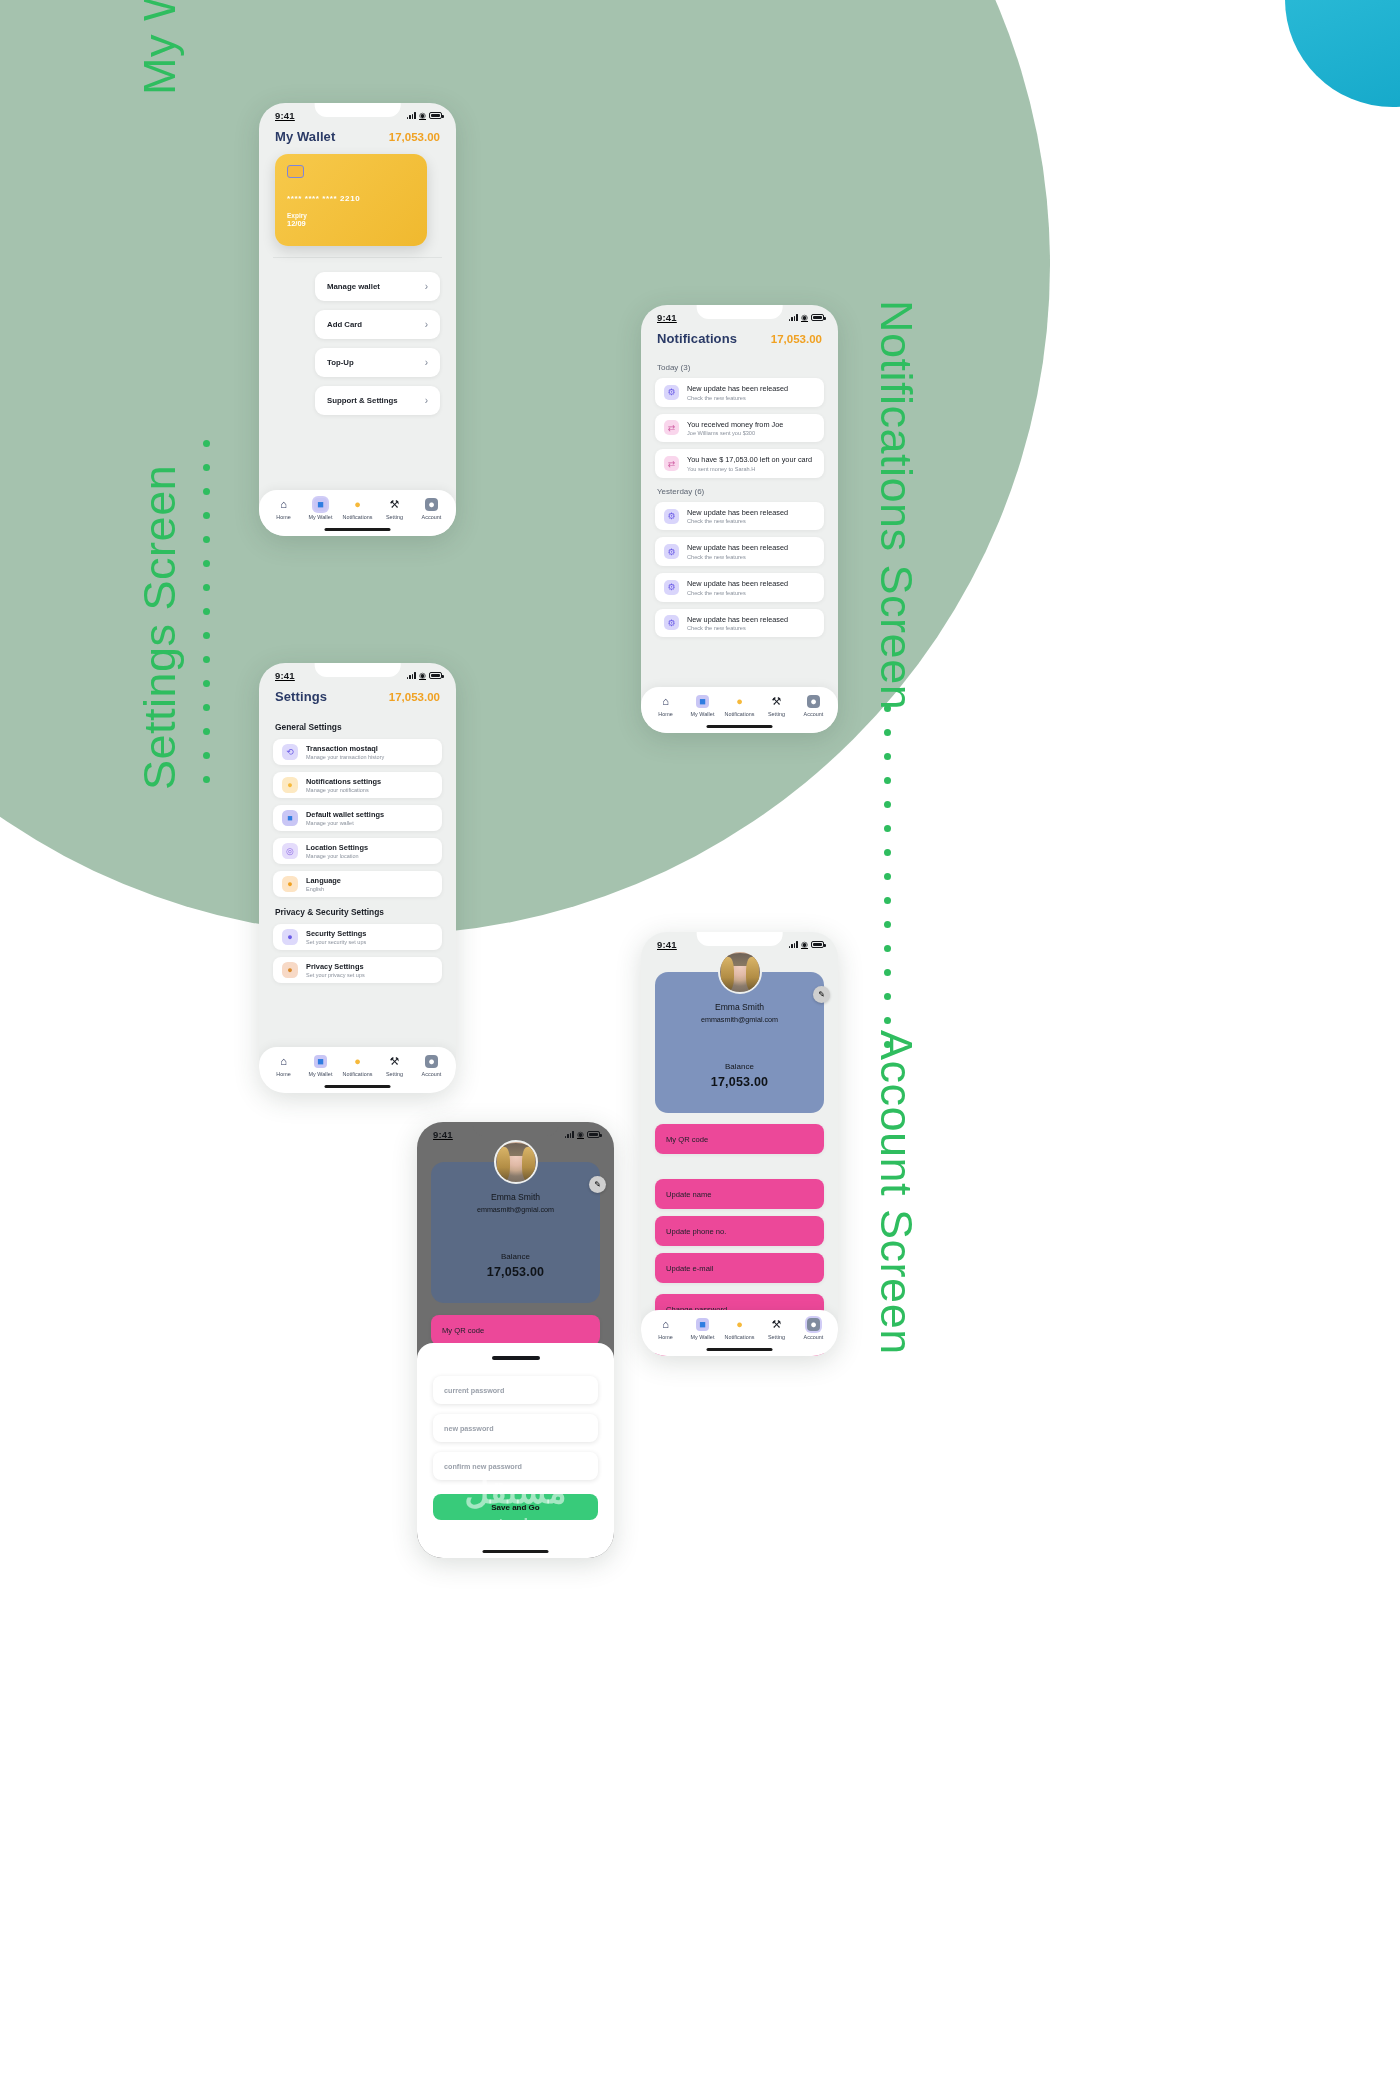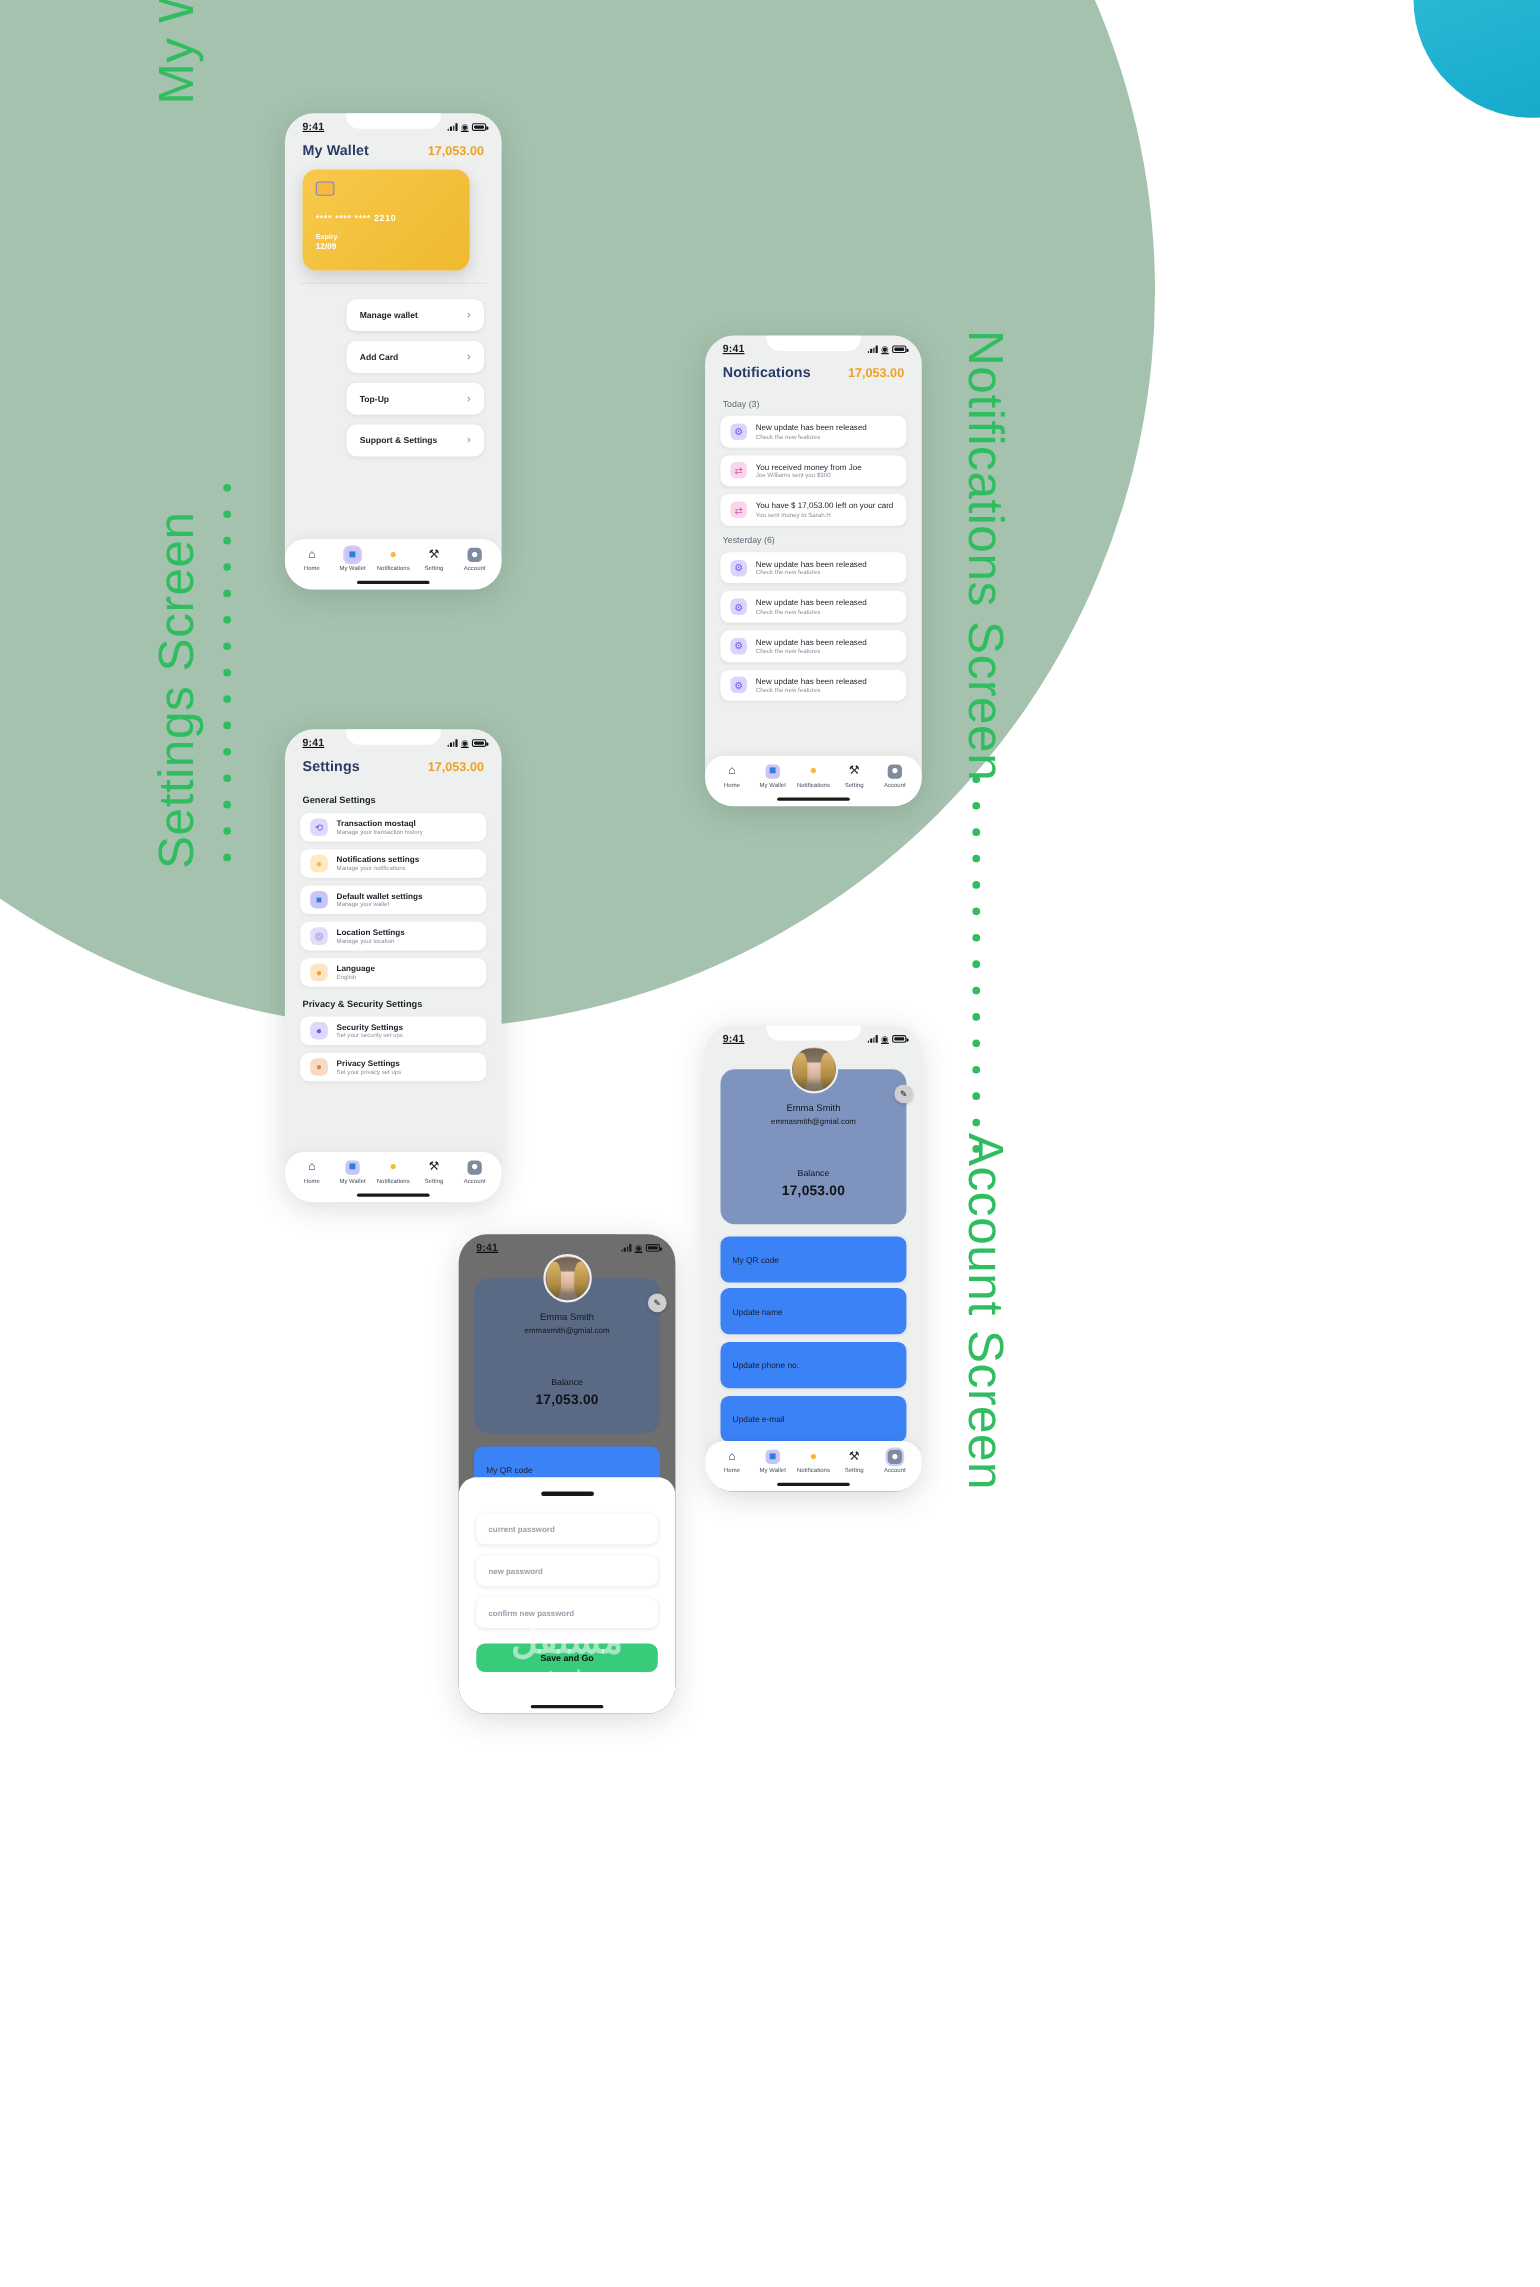--- a/index.html
+++ b/index.html
@@ -176,21 +176,21 @@
   .pf-name { font-size:8.6px; color:#13161b; font-weight:400; margin-top:4px; }
   .pf-mail { font-size:7.2px; color:#13161b; margin-top:3px; }
   .pf-bal-l{ font-size:8px; color:#13161b; margin-top:38px; }
   .pf-bal-v{ font-size:12.5px; color:#0f1318; font-weight:700; margin-top:4px; letter-spacing:.2px;}
   .edit-fab {
     position:absolute; right:-6px; top:14px; width:17px; height:17px; border-radius:50%;
     background:#cfcfcf; display:flex; align-items:center; justify-content:center; font-size:8px;
     box-shadow:0 1px 3px rgba(0,0,0,.2);
   }
   .arow {
-    background:#3b82f6; border-radius:8px; height:42px; display:flex; align-items:center;
+    background:#ec4899; border-radius:8px; height:30px; display:flex; align-items:center;
     padding:0 11px; box-shadow:0 1px 4px rgba(0,0,0,.06); font-size:7.6px; color:#1b1f27;
   }
   .arows { padding: 0 14px; display:flex; flex-direction:column; gap:7px; }
 
   
   .sheet {
     position:absolute; left:0; right:0; bottom:0; height:215px;
     background:#fff; border-radius:16px 16px 24px 24px; padding: 10px 16px 0 16px;
   }
   .grabber { width:48px; height:4px; border-radius:3px; background:#16181c; margin: 3px auto 16px auto; }
@@ -568,21 +568,21 @@
       <div class="pf-bal-l">Balance</div>
       <div class="pf-bal-v">17,053.00</div>
     </div>
 
     <div id="acc-groups">
   <div class="arows" style="margin-top:11px;">
     <div class="arow">
         <span>My QR code</span>
       </div>
   </div>
-  <div class="arows" style="margin-top:5px;">
+  <div class="arows" style="margin-top:25px;">
     <div class="arow">
         <span>Update name</span>
       </div>
           <div class="arow">
         <span>Update phone no.</span>
       </div>
           <div class="arow">
         <span>Update e-mail</span>
       </div>
   </div>

